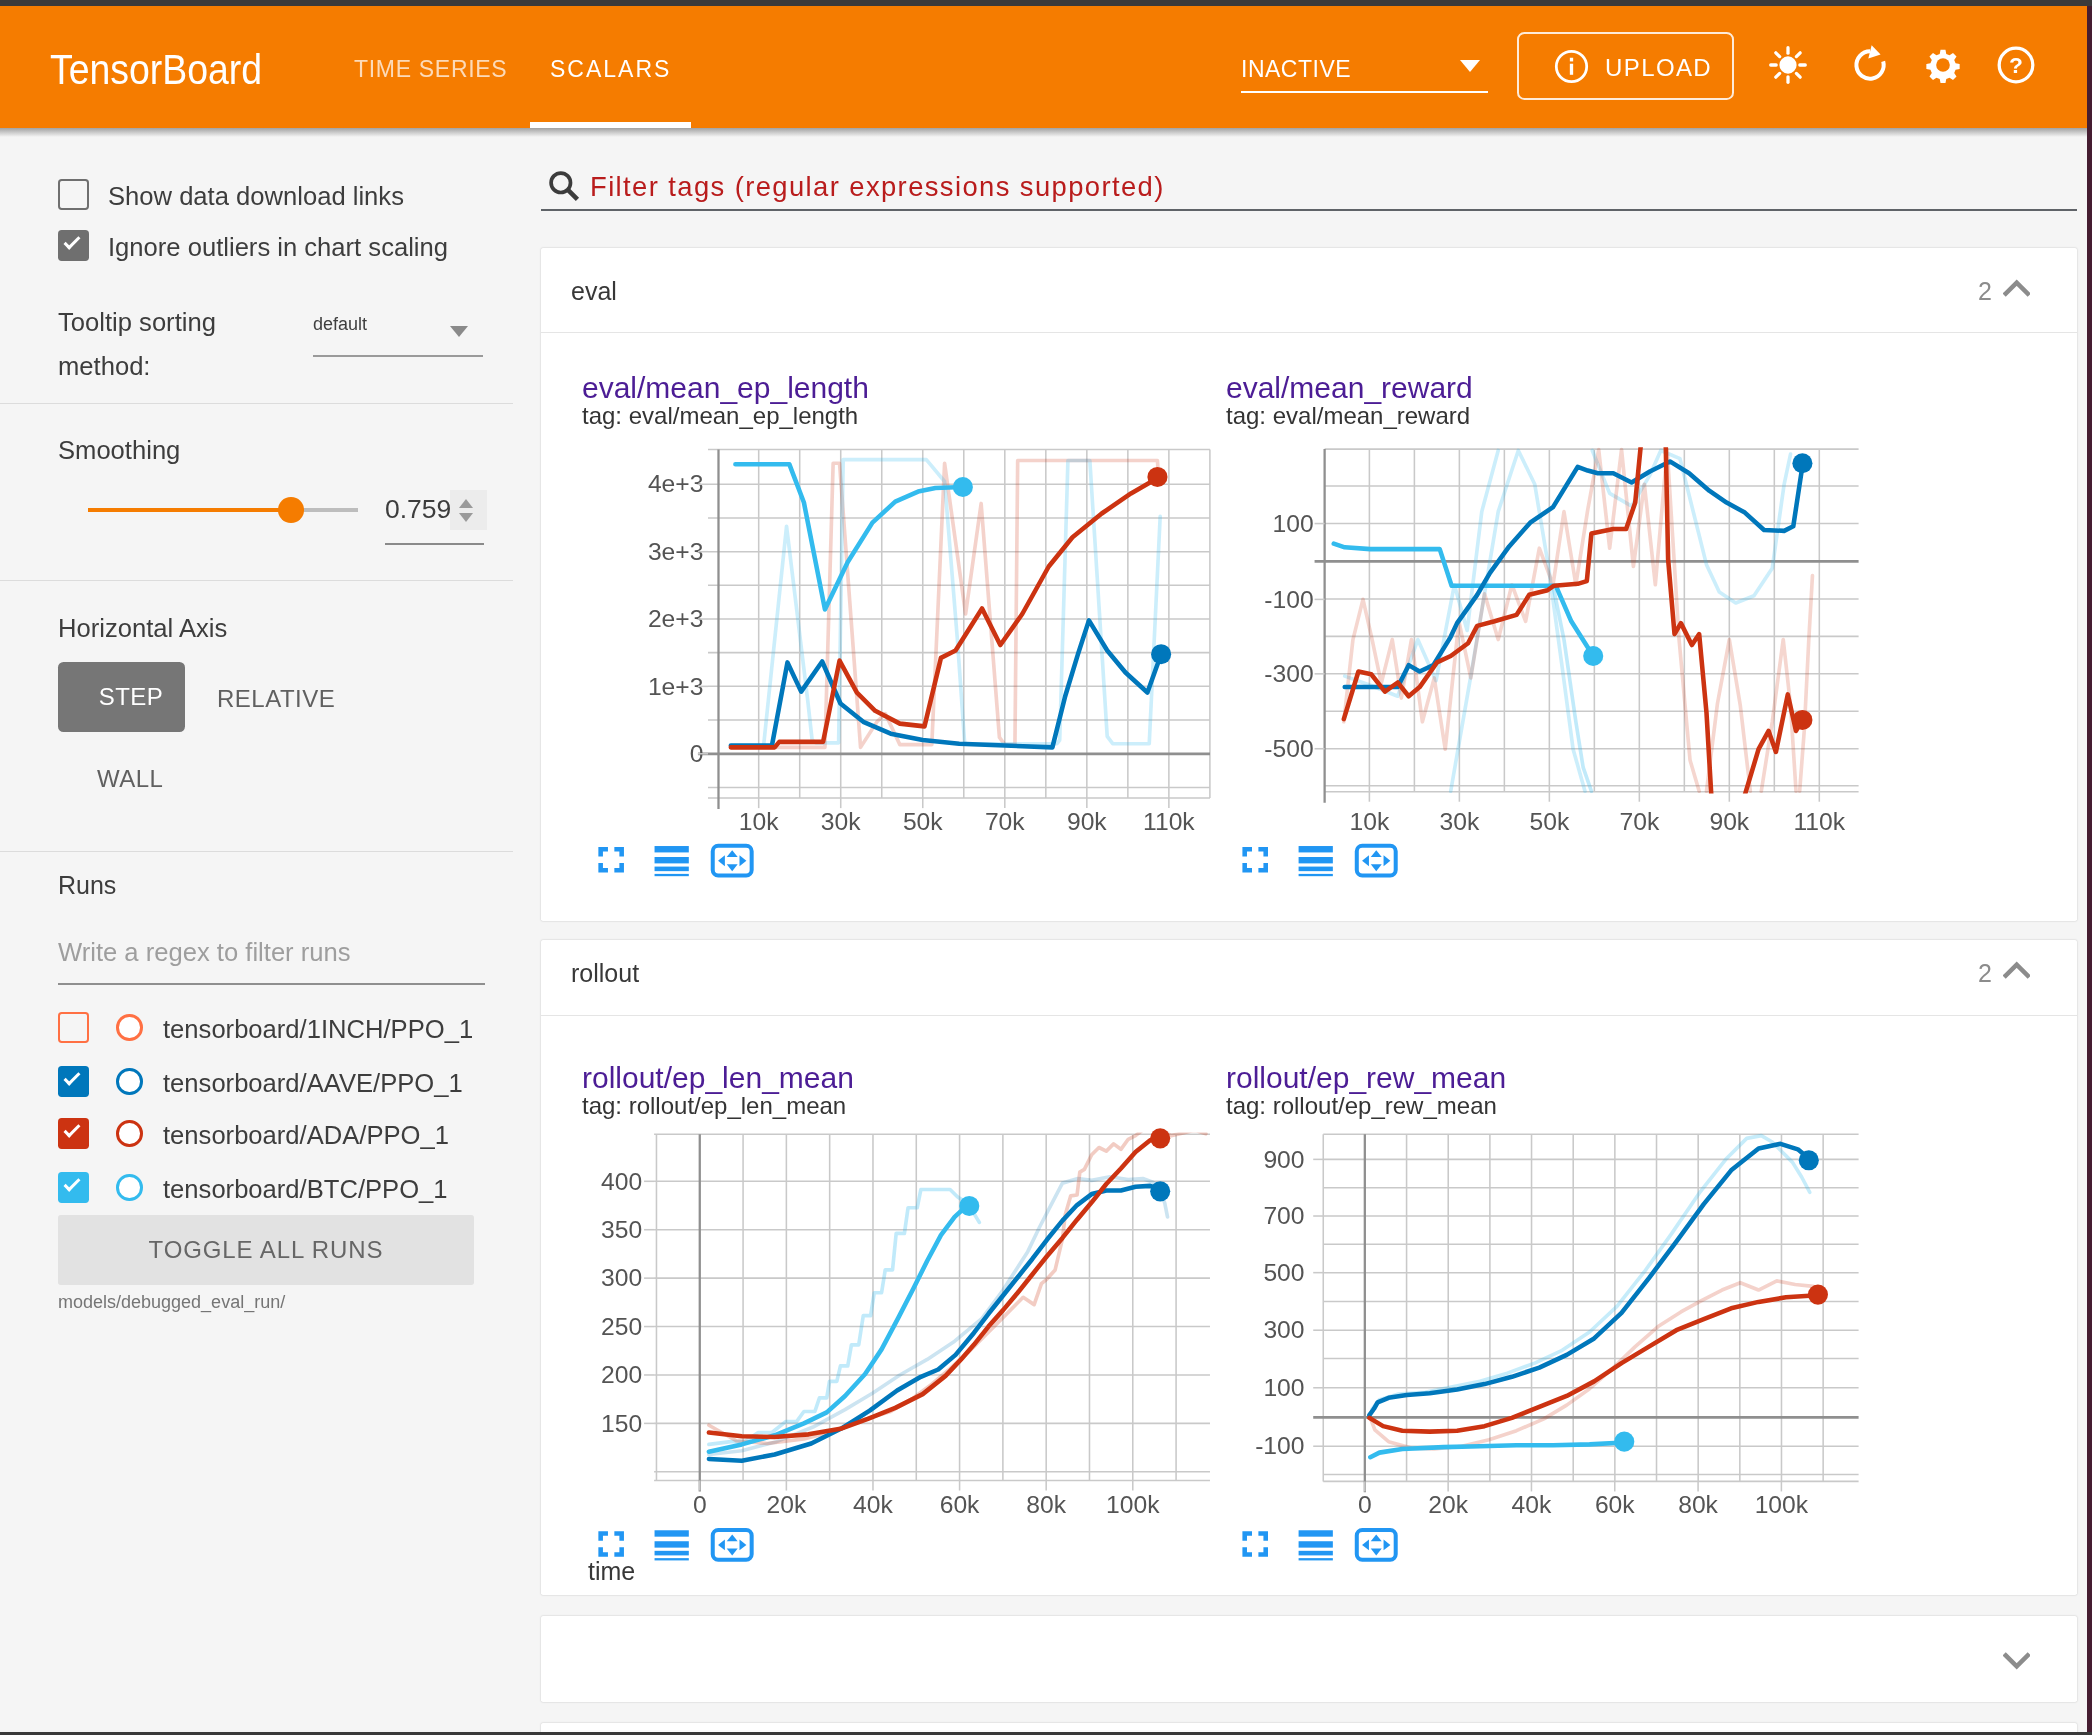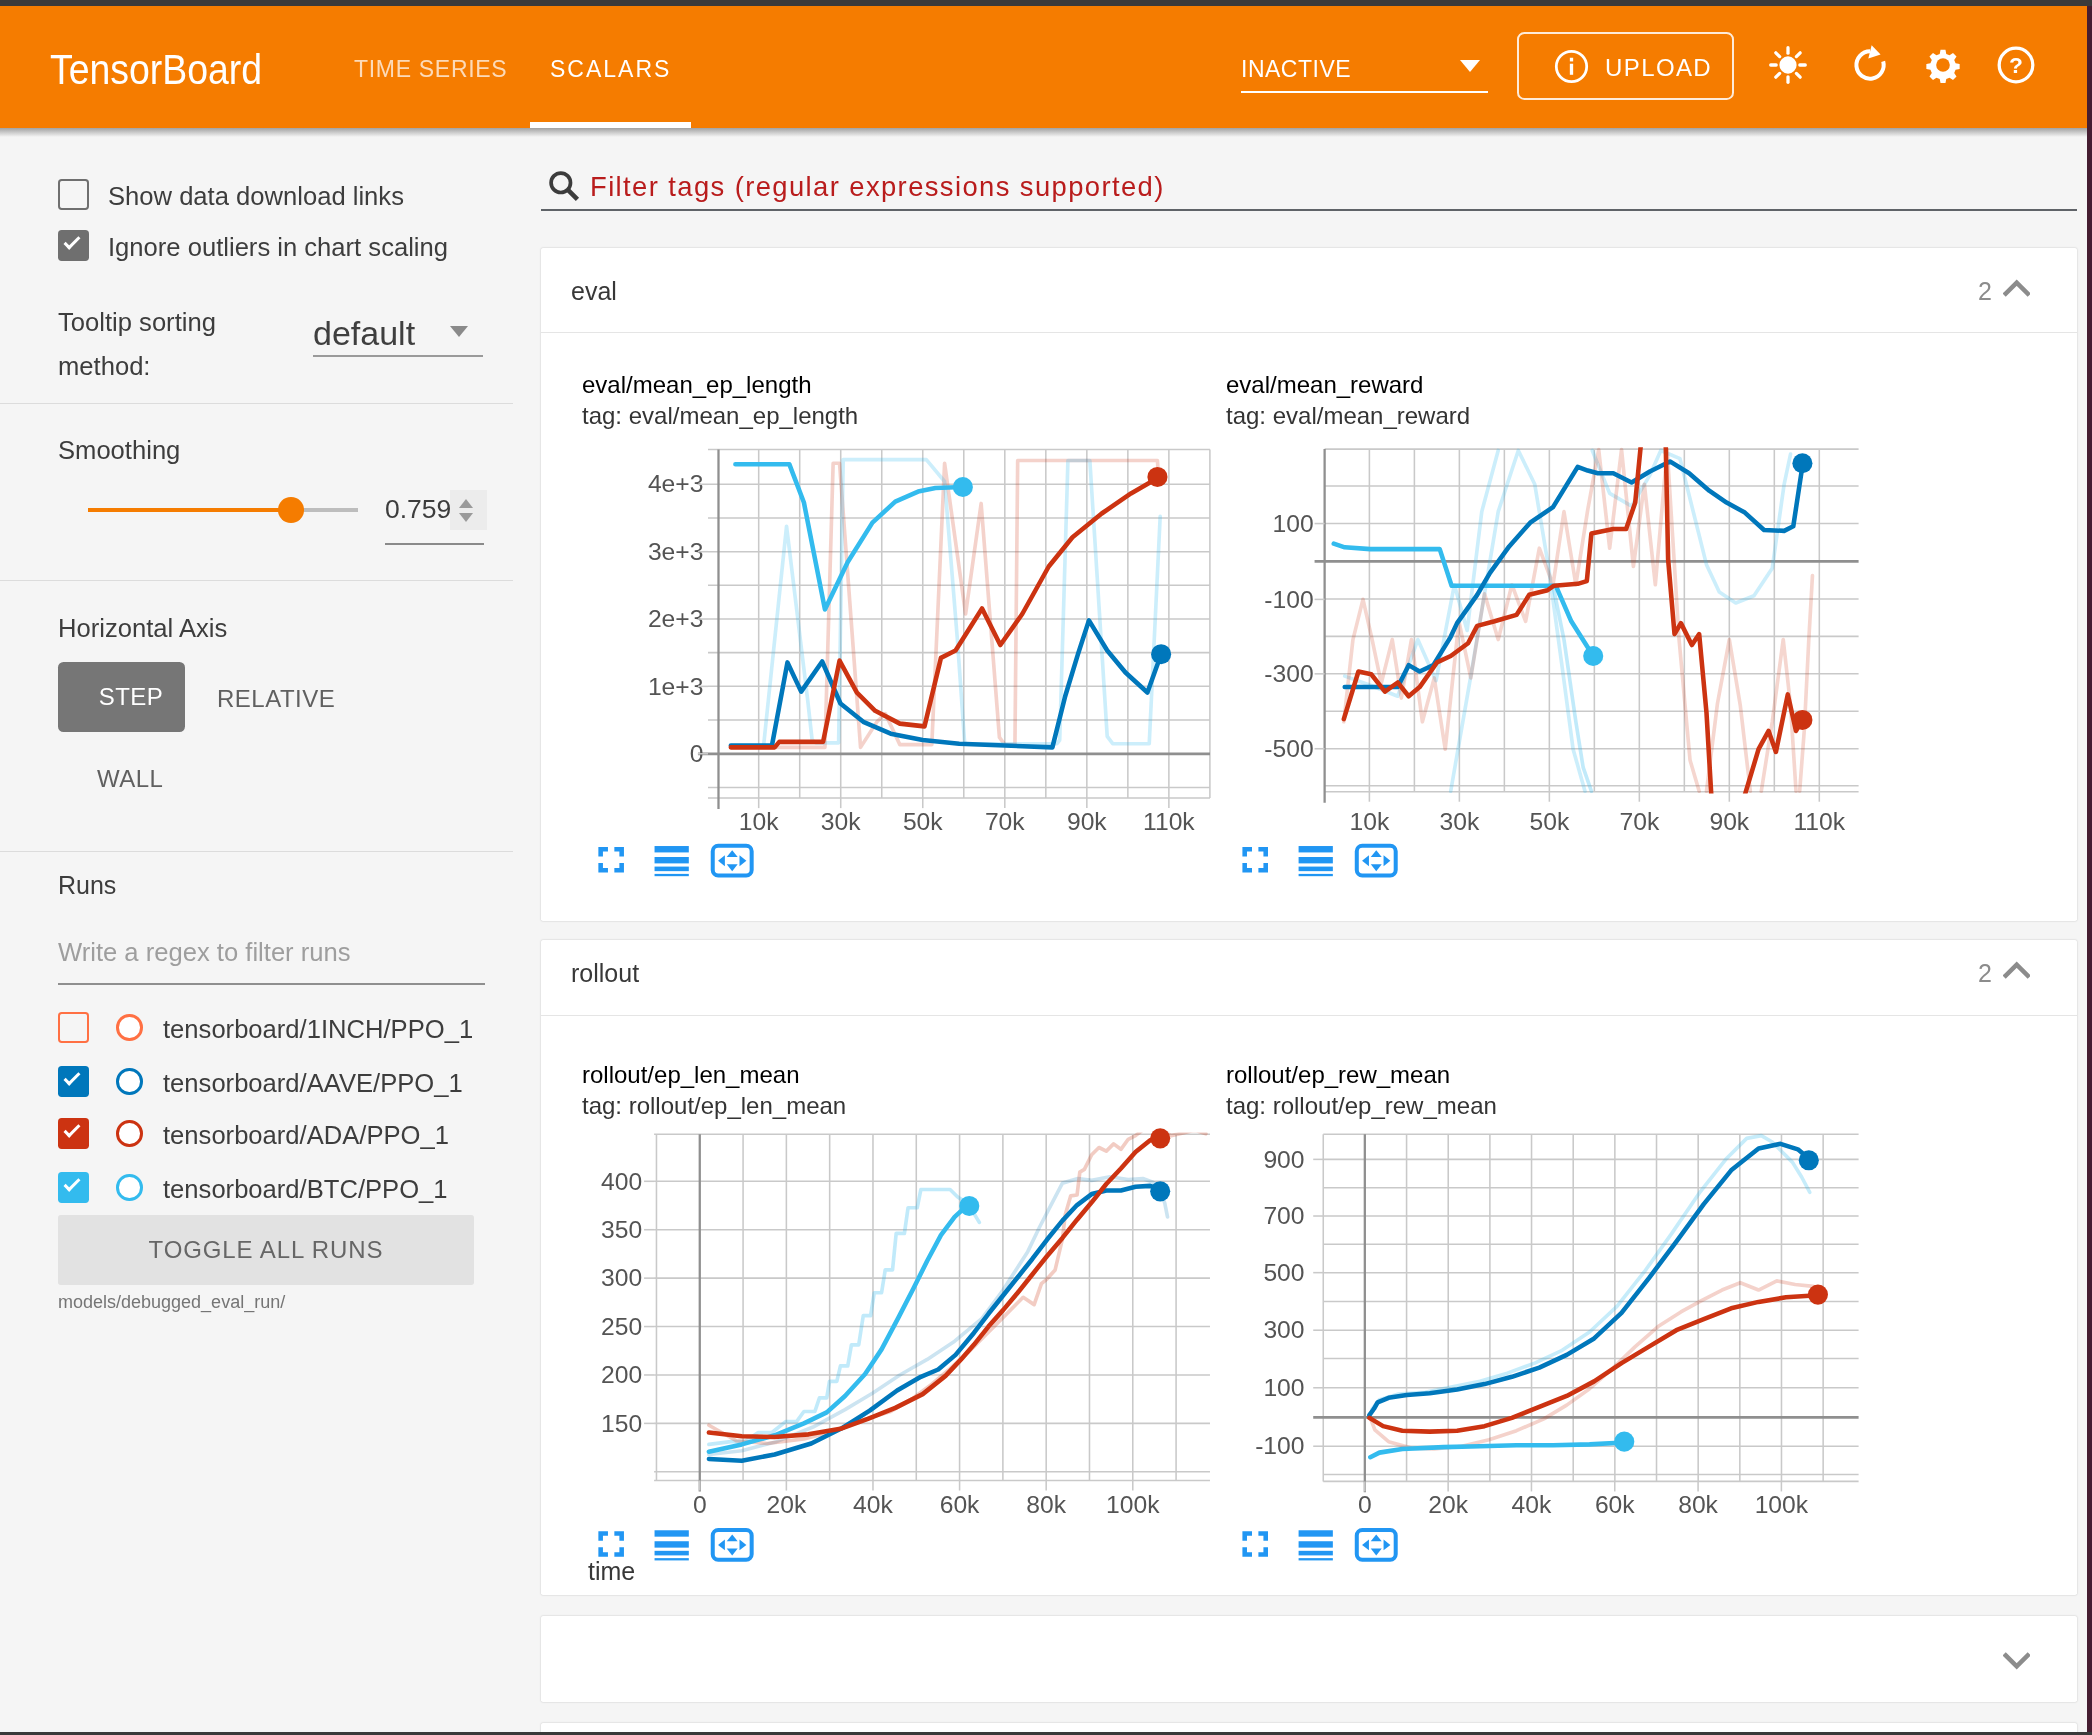--- a/index.html
+++ b/index.html
@@ -31,21 +31,21 @@
      border-left:3.2px solid #fff; border-bottom:3.2px solid #fff; transform:rotate(-45deg); }
   .slabel { font-size:25.6px; color:#3d3d3d; }
   .divider { left:0; width:513px; height:1.4px; background:#dcdcdc; }
   .runrow-circle { width:26.5px; height:26.5px; border-radius:50%; background:#fff; }
 
   
   .card { left:541px; width:1536px; background:#fff; border-radius:1.8px;
      box-shadow:0 0 1.8px rgba(0,0,0,0.25); }
   .cardhead { font-size:25px; color:#383838; }
   .cardnum { font-size:25px; color:#8c8c8c; }
-  .ctitle { font-size:24px; color:#000000;text-align:center; }
+  .ctitle { font-size:30px; color:#4c1d95;text-align:center; }
   .ctag { font-size:24px; color:#343434; }
 </style>
 </head>
 <body>
 <div class="abs" id="topbar"></div>
 <div class="abs" id="appbar"></div>
 <div class="abs" id="rightedge"></div>
 <div class="abs" id="bottombar"></div>
 <div class="abs" id="appshadow"></div>
 <div class="abs" id="logo">TensorBoard</div>
@@ -94,21 +94,21 @@
   <text x="22" y="31" font-family="Liberation Sans, sans-serif" font-size="25" font-weight="bold" fill="#fff" text-anchor="middle">?</text>
 </svg>
 
 <div class="abs cb cb-off" style="left:58px; top:179px;"></div>
 <div class="abs slabel" style="left:108px; top:182px;">Show data download links</div>
 <div class="abs cb" style="left:58px; top:230px; background:#6f6f6f;">
     <div class="check"></div>
   </div>
 <div class="abs slabel" style="left:108px; top:233px;">Ignore outliers in chart scaling</div>
 <div class="abs slabel" style="left:58px; top:300px; line-height:44px;">Tooltip sorting<br>method:</div>
-<div class="abs" style="left:313px; top:314px; font-size:34px; color:#3f3f3f;">default</div>
+<div class="abs" style="left:313px; top:314px; font-size:18px; color:#3f3f3f;">default</div>
 <div class="abs" style="left:450px; top:326px; width:0; height:0; border-left:9.1px solid transparent; border-right:9.1px solid transparent; border-top:11px solid #8a8a8a;"></div>
 <div class="abs" style="left:313px; top:355px; width:170px; height:1.5px; background:#9a9a9a;"></div>
 <div class="abs divider" style="top:403px;"></div>
 <div class="abs slabel" style="left:58px; top:436px;">Smoothing</div>
 <div class="abs" style="left:88px; top:508px; width:203px; height:3.7px; background:#f57c00;"></div>
 <div class="abs" style="left:291px; top:508px; width:67px; height:3.7px; background:#bdbdbd;"></div>
 <div class="abs" style="left:278px; top:497px; width:25.6px; height:25.6px; border-radius:50%; background:#f57c00;"></div>
 <div class="abs" style="left:385px; top:494px; font-size:26.5px; color:#3d3d3d;">0.759</div>
 <div class="abs" style="left:450px; top:490px; width:37px; height:40px; background:#ececec;"></div>
 <div class="abs" style="left:459px; top:499px; width:0; height:0; border-left:7.3px solid transparent; border-right:7.3px solid transparent; border-bottom:9.1px solid #9a9a9a;"></div>

